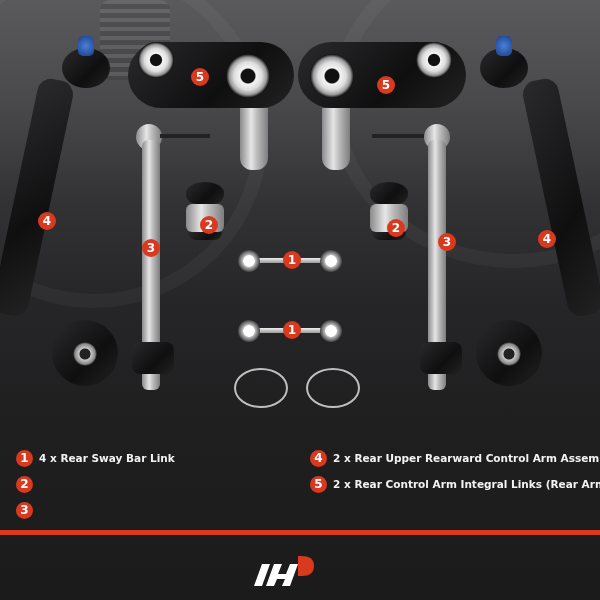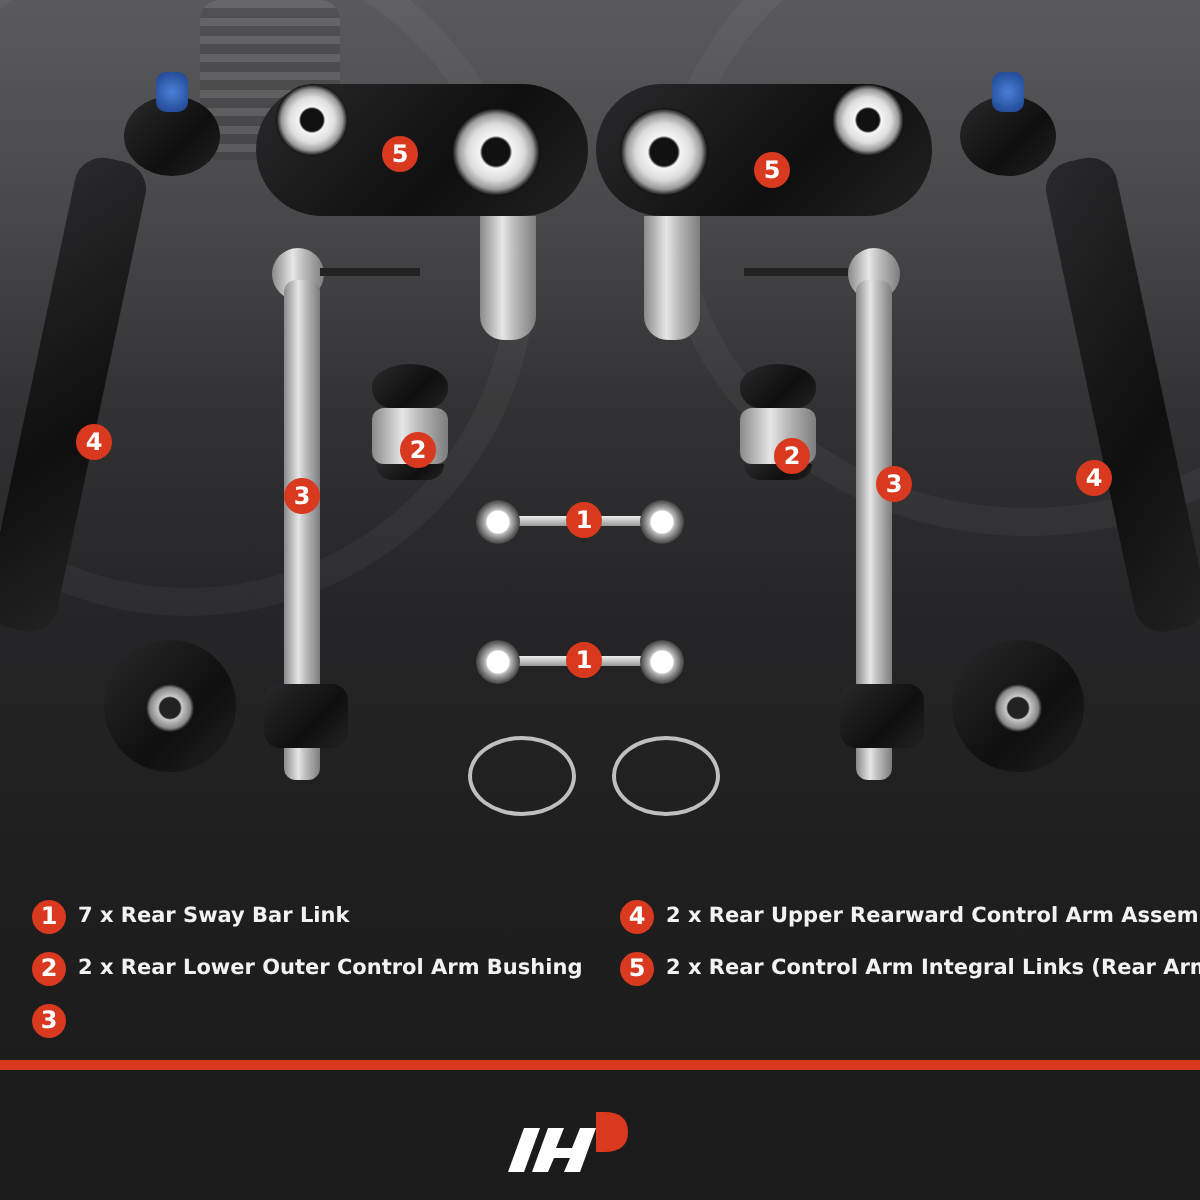--- a/index.html
+++ b/index.html
@@ -111,25 +111,24 @@
   <div class="badge" style="left:142px;top:239px;">3</div>
   <div class="badge" style="left:438px;top:233px;">3</div>
   <div class="badge" style="left:200px;top:216px;">2</div>
   <div class="badge" style="left:387px;top:219px;">2</div>
   <div class="badge" style="left:283px;top:251px;">1</div>
   <div class="badge" style="left:283px;top:321px;">1</div>
 
   <div class="legend">
     <div class="legend-item" style="left:16px;top:8px;">
       <span class="legend-badge">1</span>
-      <span class="legend-text">7 x Rear Sway Bar Link</span>
+      <span class="legend-text">4 x Rear Sway Bar Link</span>
     </div>
     <div class="legend-item" style="left:16px;top:34px;">
       <span class="legend-badge">2</span>
-      <span class="legend-text">2 x Rear Lower Outer Control Arm Bushing</span>
     </div>
     <div class="legend-item" style="left:16px;top:60px;">
       <span class="legend-badge">3</span>
     </div>
     <div class="legend-item" style="left:310px;top:8px;">
       <span class="legend-badge">4</span>
       <span class="legend-text">2 x Rear Upper Rearward Control Arm Assembly</span>
     </div>
     <div class="legend-item" style="left:310px;top:34px;">
       <span class="legend-badge">5</span>

